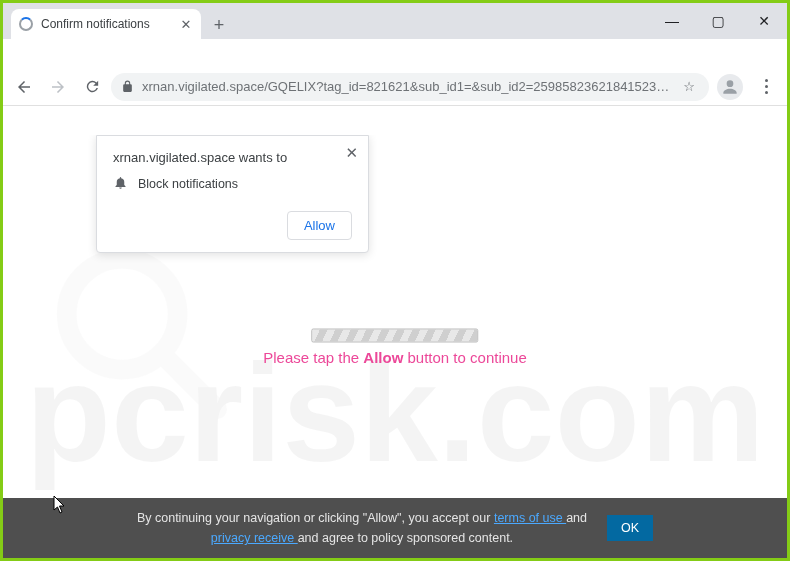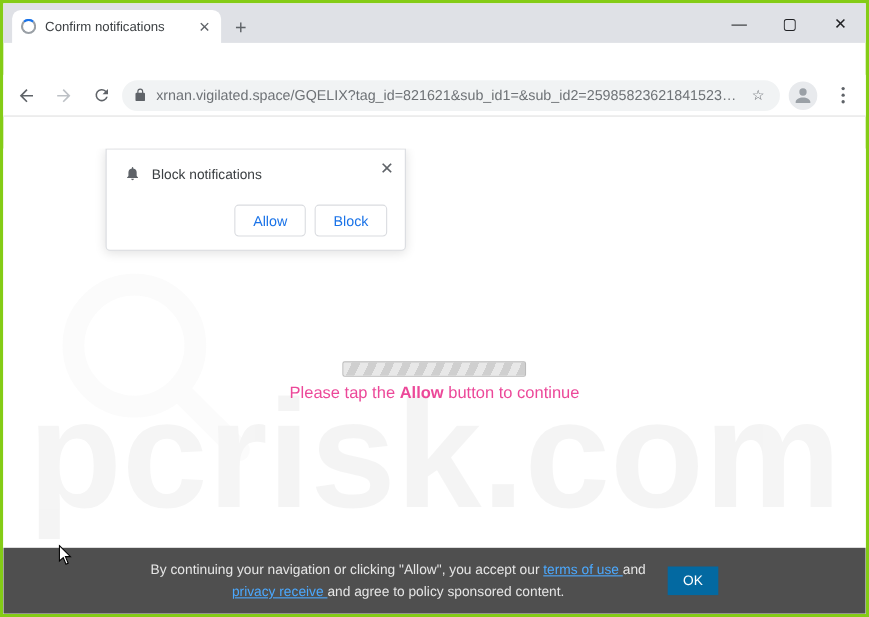--- a/index.html
+++ b/index.html
@@ -123,31 +123,31 @@
     <div class="watermark">
       <svg width="190" height="190" viewBox="0 0 24 24">
           <circle cx="10" cy="10" r="7" stroke="#999" stroke-width="2.5" fill="none"></circle>
           <line x1="15" y1="15" x2="22" y2="22" stroke="#999" stroke-width="2.5" stroke-linecap="round"></line>
         </svg>
       <div class="watermark-text">pcrisk.com</div>
     </div>
 
     <div class="perm-dialog">
       <span class="perm-close">✕</span>
+      <div class="perm-title">xrnan.vigilated.space wants to</div>
       <div class="perm-row">
         <span>
           <svg width="15" height="15" viewBox="0 0 24 24">
               <path fill="#5f6368" d="M12 22a2 2 0 0 0 2-2h-4a2 2 0 0 0 2 2zm6-6V11a6 6 0 0 0-5-5.9V4a1 1 0 0 0-2 0v1.1A6 6 0 0 0 6 11v5l-2 2v1h16v-1z"></path>
             </svg>
         </span>
         <span>Block notifications</span>
       </div>
       <div class="perm-actions">
         <button class="perm-btn">Allow</button>
-        <button class="perm-btn">Block</button>
       </div>
     </div>
 
     <div class="center-content">
       <div class="progress-bar"></div>
       <div class="continue-text">
         <span>Please tap the </span><strong>Allow</strong><span> button to continue</span>
       </div>
     </div>
 

